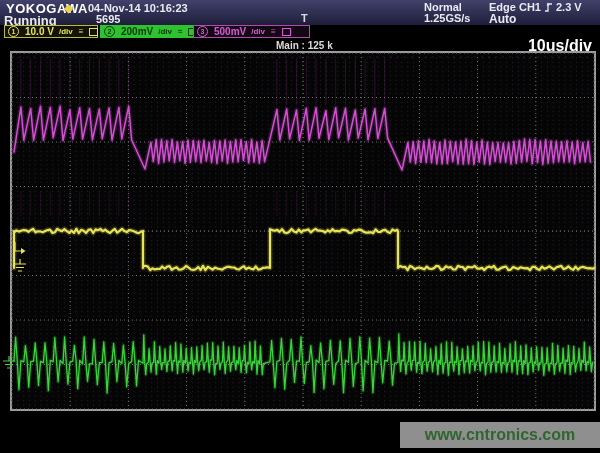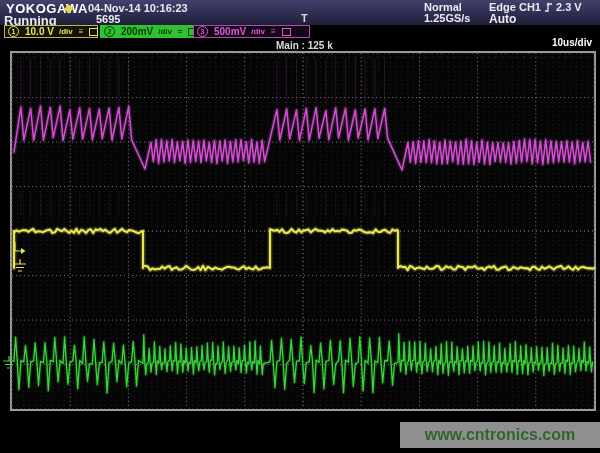--- a/index.html
+++ b/index.html
@@ -25,21 +25,21 @@
   .ch1{left:4px;width:94px;border:1px solid #b8b84c;color:#e8e455;background:#131308;}
   .ch2{left:100px;width:114px;background:#2fc22f;color:#083708;border:1px solid #2fc22f;}
   .ch3{left:193px;width:117px;border:1px solid #b04cb0;color:#d95ad9;background:#130813;}
   .chnum{display:inline-block;width:9px;height:9px;border:1px solid currentColor;border-radius:50%;
          font-size:7px;line-height:9px;text-align:center;font-weight:bold;flex:0 0 auto;}
   .per{font-size:8px;margin-left:-1px;}
   .cg{font-size:8px;}
   .cb{display:inline-block;width:7px;height:6px;border:1px solid currentColor;flex:0 0 auto;}
   
   .mainlabel{left:276px;top:40px;font-size:10px;color:#dcdcdc;font-weight:bold;}
-  .tdiv{right:8px;top:37px;font-size:10px;color:#ffffff;font-weight:bold;}
+  .tdiv{right:8px;top:37px;font-size:16px;color:#ffffff;font-weight:bold;}
   
   .gridbox{position:absolute;left:10px;top:51px;width:582px;height:356px;
            background:#050505;border:2px solid #9d9d9d;}
   .gridbox svg{overflow:visible;display:block;}
   
   .watermark{position:absolute;left:400px;top:422px;width:200px;height:26px;background:#8f8f8f;
              display:flex;align-items:center;justify-content:center;
              font-size:16px;font-weight:bold;color:#2e662e;cursor:pointer;}
 </style>
 </head>

